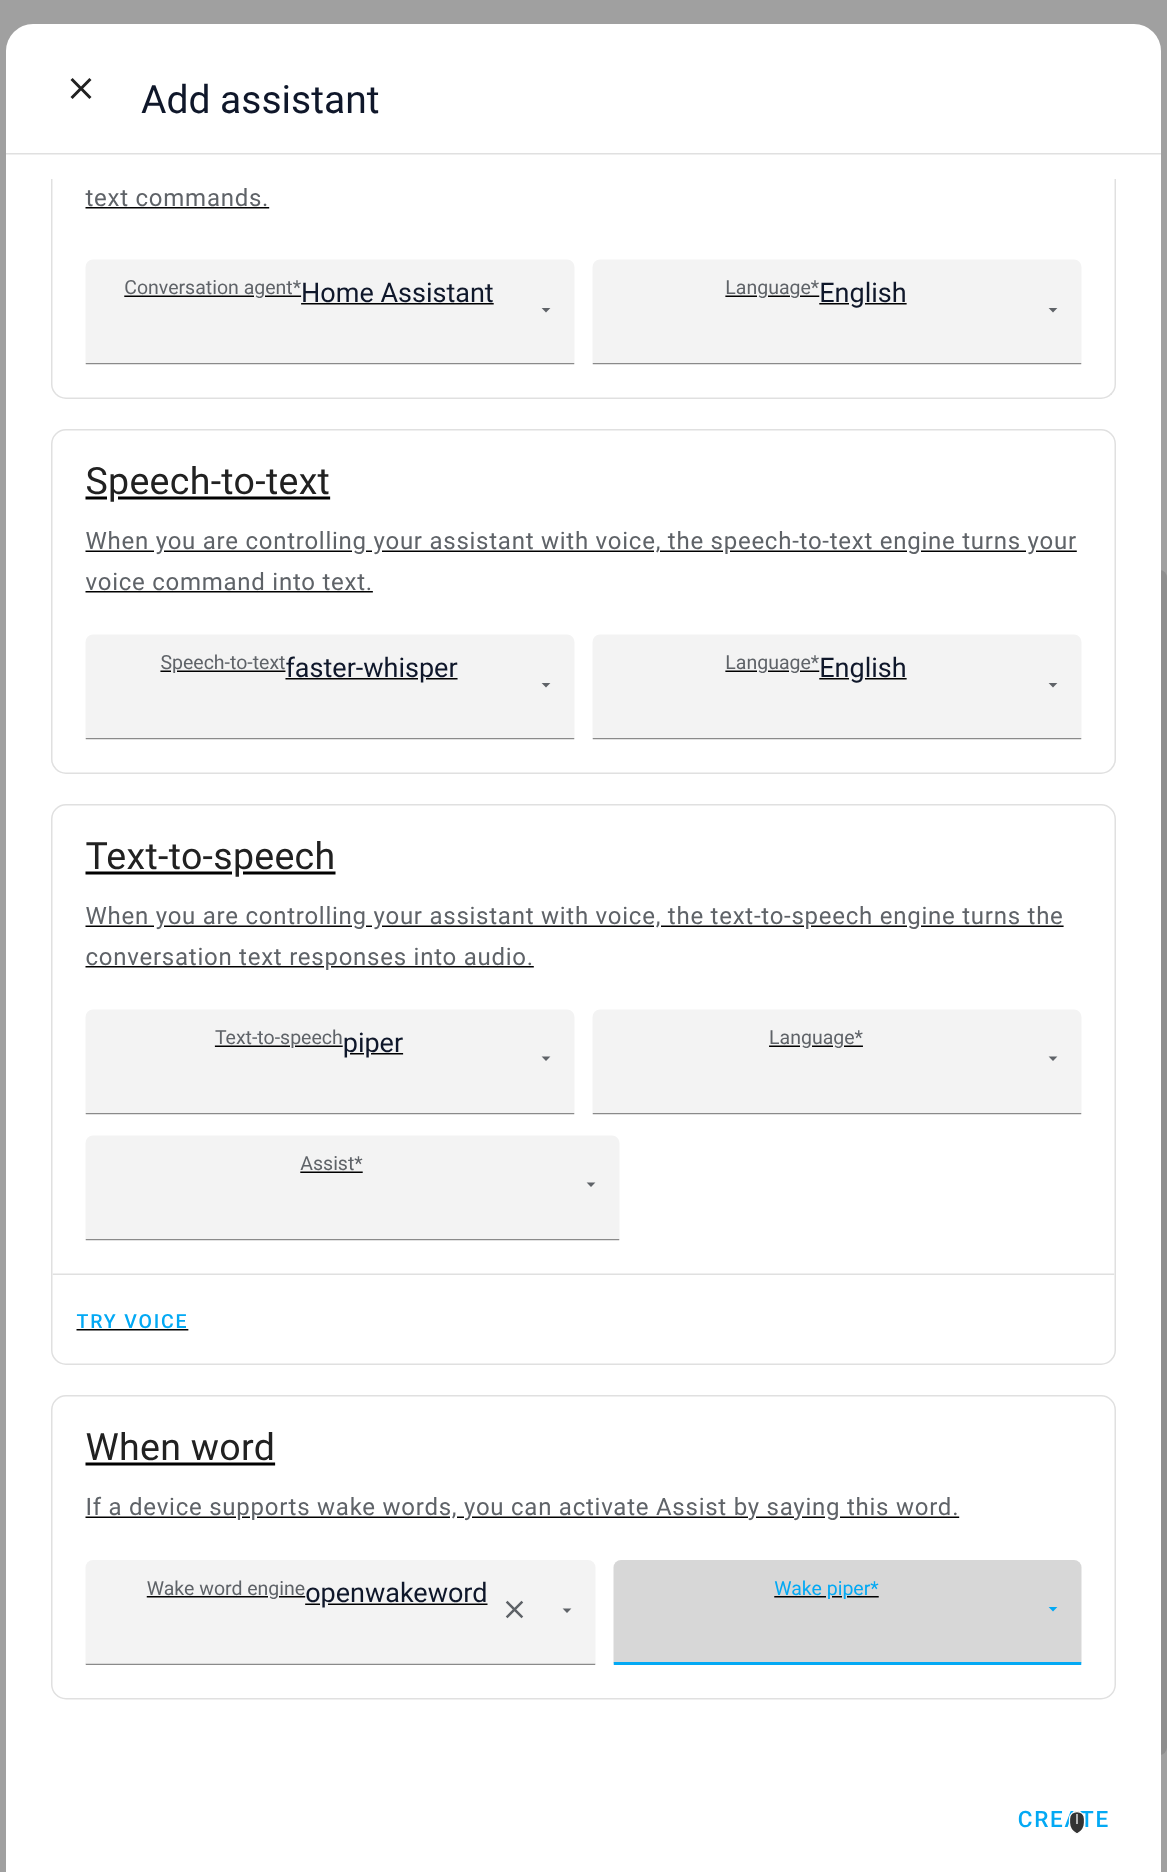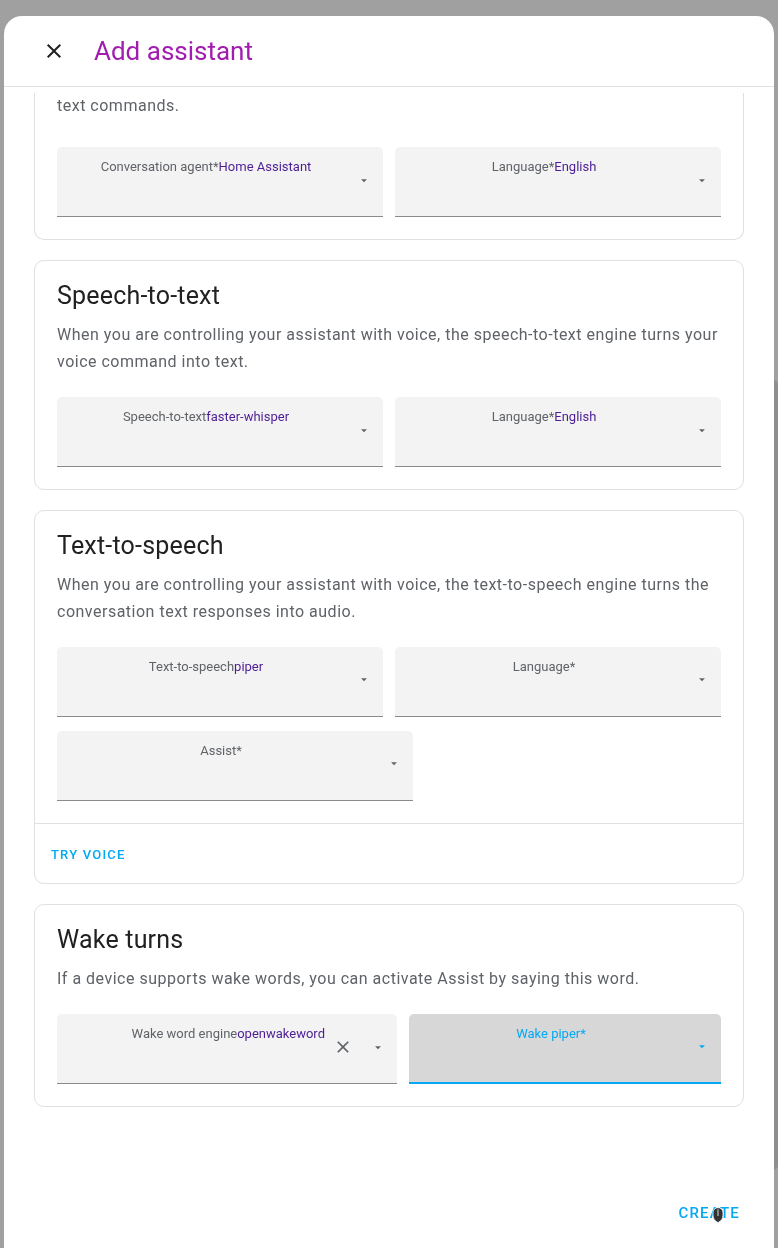--- a/index.html
+++ b/index.html
@@ -39,37 +39,39 @@
       height: 28px;
       display: flex;
       align-items: center;
       justify-content: center;
       cursor: pointer;
       color: #212121;
     }
     .dialog-title {
       font-size: 26px;
       font-weight: 400;
-      color: #a21caf;
+      color: #0f172a;
+      margin-top: 16px;
     }
     .dialog-body {
       flex: 1;
       overflow-y: auto;
       padding: 0 16px 0 16px;
       position: relative;
     }
     .scroll-inner {
       padding-bottom: 10px;
     }
     .card {
       border: 1px solid #e0e0e0;
       border-radius: 10px;
-      margin: 6px auto 20px auto;
+      margin: 16px auto 20px auto;
       max-width: 710px;
       overflow: hidden;
+      text-decoration: underline;
     }
     .card-body {
       padding: 20px 22px 22px 22px;
     }
     .card.first {
       border-top: none;
       border-top-left-radius: 0;
       border-top-right-radius: 0;
     }
     .card.first .card-body {
@@ -117,22 +119,22 @@
     }
     .field-label {
       font-size: 13px;
       color: #5f6368;
       margin-bottom: 2px;
     }
     .field.active .field-label {
       color: #03a9f4;
     }
     .field-value {
-      font-size: 13px;
-      color: #4c1d95;
+      font-size: 18px;
+      color: #0f172a;
     }
     .field .chevron {
       position: absolute;
       right: 12px;
       top: 50%;
       transform: translateY(-50%);
     }
     .field .chevron svg path { fill: #5f6368; }
     .field.active .chevron svg path { fill: #03a9f4; }
     .field .clear-x {
@@ -279,21 +281,21 @@
             <div class="spacer"></div>
           </div>
         </div>
         <div class="card-footer">
           <span class="try-voice">TRY VOICE</span>
         </div>
       </div>
 
       <div class="card">
         <div class="card-body">
-          <div class="section-title">Wake turns</div>
+          <div class="section-title">When word</div>
           <div class="section-desc">If a device supports wake words, you can activate Assist by saying this word.</div>
           <div class="field-row">
             <div class="field with-clear">
               <div class="field-label">Wake word engine</div>
               <div class="field-value">openwakeword</div>
               <span class="clear-x"><svg width="20" height="20" viewBox="0 0 24 24">
                     <path fill="#5f6368" d="M19 6.41L17.59 5 12 10.59 6.41 5 5 6.41 10.59 12 5 17.59 6.41 19 12 13.41 17.59 19 19 17.59 13.41 12z"></path>
                   </svg></span>
               <span class="chevron"><svg width="14" height="14" viewBox="0 0 24 24">
                     <path d="M7 10l5 5 5-5z"></path>

